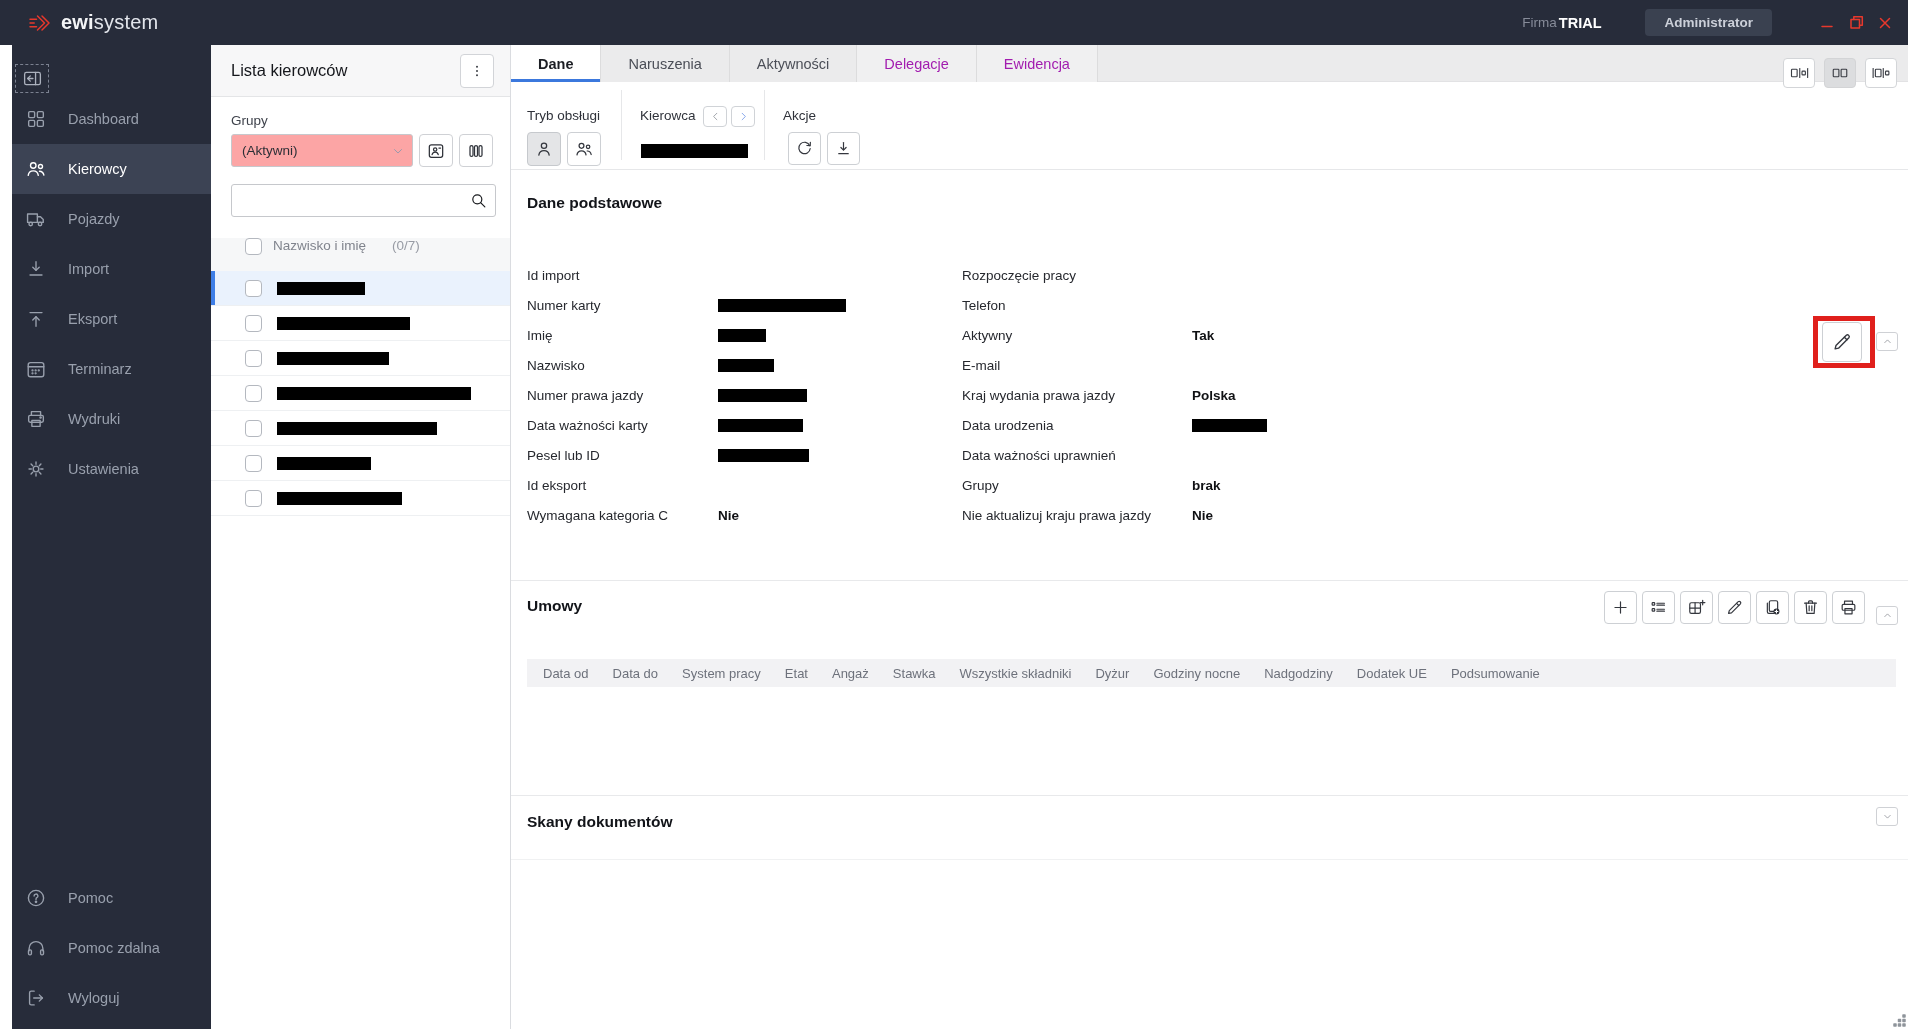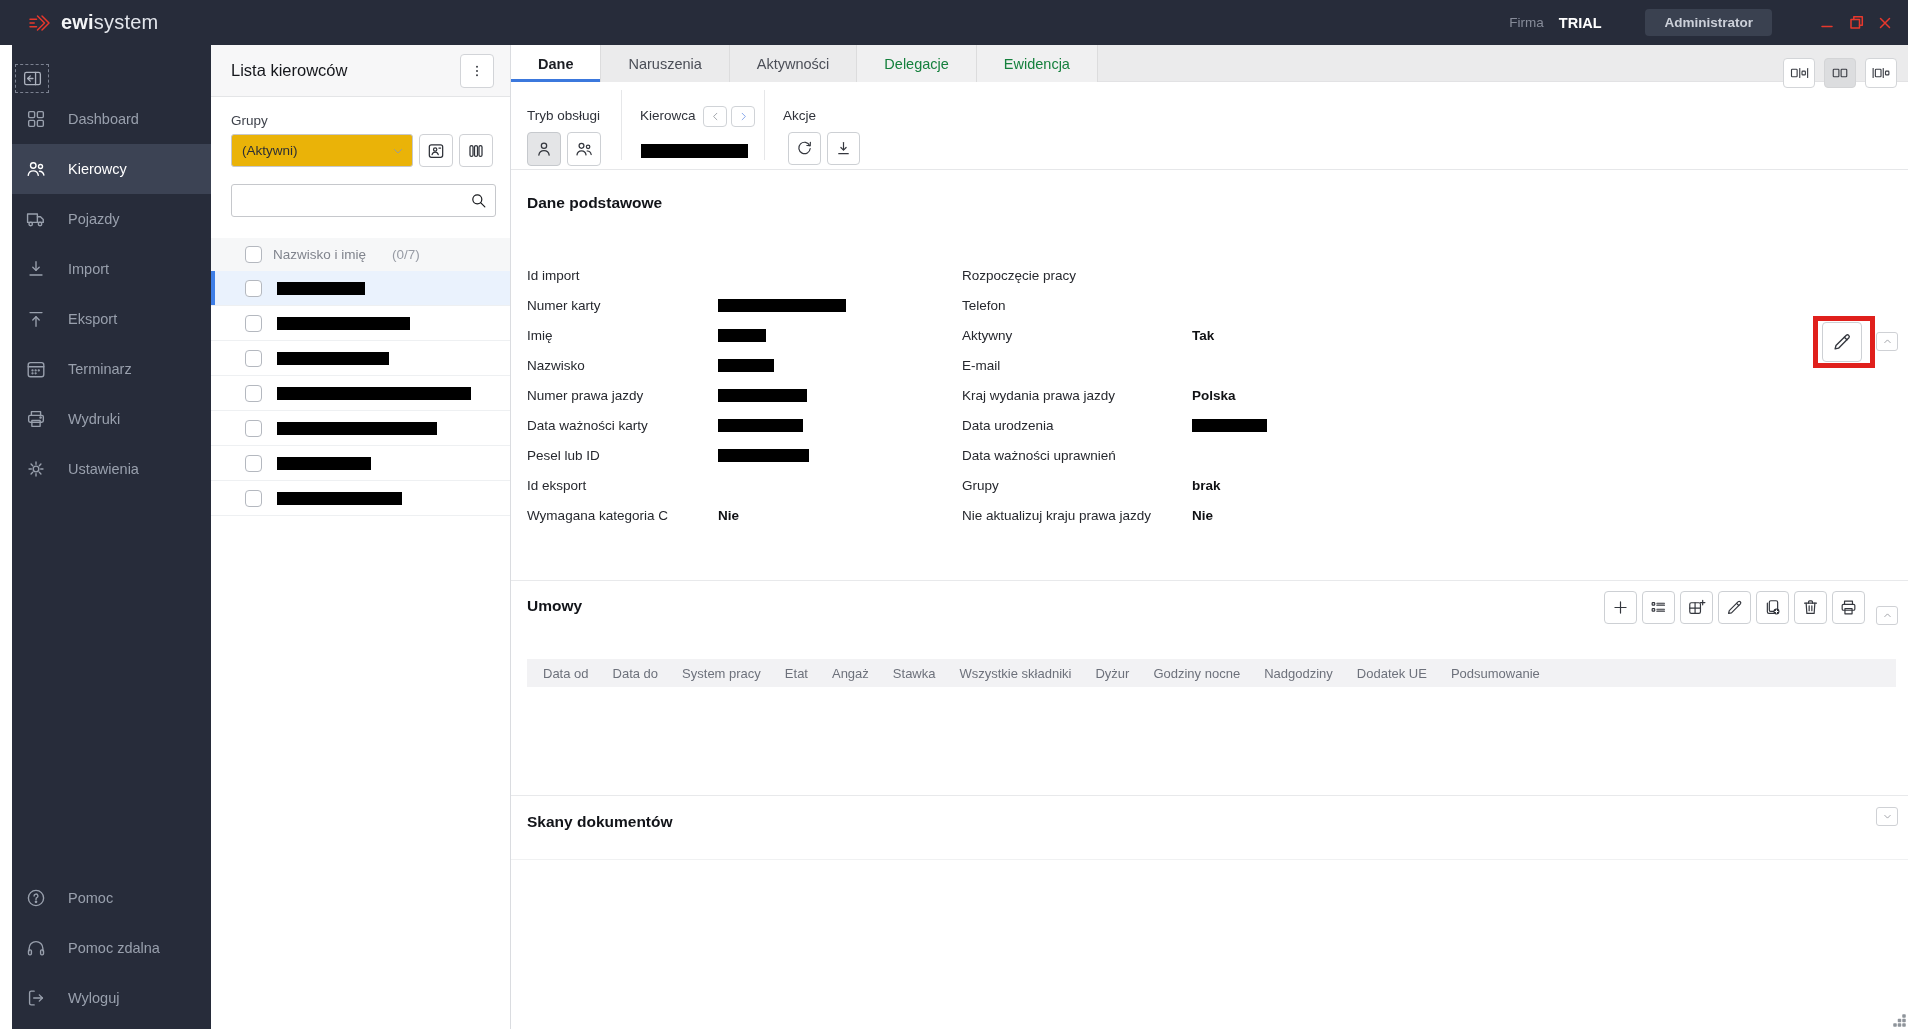--- a/index.html
+++ b/index.html
@@ -10,21 +10,21 @@
 
   
   .topbar{position:absolute;left:0;top:0;width:1908px;height:45px;background:#272c3a;display:flex;align-items:center;z-index:10}
   .logo{display:flex;align-items:center;padding-left:28px}
   .logo-icon{color:#e6382c}
   .brand{margin-left:9px;font-size:20px;color:#f3f4f6;letter-spacing:.2px}
   .brand b{font-weight:700}
   .brand span{font-weight:400;color:#e3e6ec}
   .topbar-right{margin-left:auto;display:flex;align-items:center;padding-right:14px}
   .firma-label{font-size:13.5px;color:#878c99}
-  .firma-value{font-size:14.5px;color:#fff;font-weight:700;margin-left:15px}
+  .firma-value{font-size:14.5px;color:#fff;font-weight:700;margin-left:2px}
   .admin-btn{margin-left:44px;height:27px;padding:0 19px;background:#3a4150;border:none;border-radius:4px;color:#ccd0d9;font-size:13.5px;font-weight:700;font-family:inherit;display:flex;align-items:center;cursor:pointer}
   .win-controls{display:flex;align-items:center;gap:11px;margin-left:46px;color:#e8382c}
   .win-btn{width:18px;height:18px;display:flex;align-items:center;justify-content:center;cursor:pointer;color:#e8382c}
 
   
   .sidebar{position:absolute;left:12px;top:45px;width:211px;height:984px;background:#272c3a}
   .collapse-btn{position:absolute;left:3px;top:19px;width:34px;height:29px;border:1px dashed #7b8190;display:flex;align-items:center;justify-content:center;color:#abb1bd;cursor:pointer;background:transparent}
   .nav{position:absolute;top:49px;left:0;width:100%}
   .nav-footer{position:absolute;bottom:6px;left:0;width:100%}
   .sbi{width:211px;height:50px;display:flex;align-items:center;padding-left:13px;color:#99a0ad;font-size:14.5px;cursor:pointer}
@@ -33,42 +33,42 @@
   .sbi.active{background:#3c4354;color:#fff}
 
   
   .lp{position:absolute;left:211px;top:45px;width:300px;height:984px;background:#fff;border-right:1px solid #dadce0}
   .lp-header{height:52px;background:#f7f7f8;border-bottom:1px solid #e4e5e7;display:flex;align-items:center;padding:0 18px 0 20px;position:relative}
   .lp-title{font-size:16.5px;color:#15171c}
   .kebab-btn{position:absolute;right:16px;top:9px;width:34px;height:34px;background:#fff;border:1px solid #d2d4d8;border-radius:4px;display:flex;align-items:center;justify-content:center;cursor:pointer;color:#3c3f46}
   .lp-filters{padding:16px 0 0 20px}
   .grupy-label{font-size:13.5px;color:#3f434c}
   .select-row{display:flex;gap:6px;margin-top:6px}
-  .group-select{width:182px;height:33px;border:1px solid #c6c8cc;border-radius:3px;background:#eab308;display:flex;align-items:center;padding:0 26px 0 10px;font-size:13.5px;color:#2c2f36;position:relative;cursor:pointer}
+  .group-select{width:182px;height:33px;border:1px solid #c6c8cc;border-radius:3px;background:#fca5a5;display:flex;align-items:center;padding:0 26px 0 10px;font-size:13.5px;color:#2c2f36;position:relative;cursor:pointer}
   .group-select .sel-chev{position:absolute;right:7px;top:9px;color:#8d97ad}
   .sq-btn{width:34px;height:33px;border:1px solid #cfd1d5;border-radius:4px;background:#fff;display:flex;align-items:center;justify-content:center;cursor:pointer;color:#2e3138}
   .search-row{margin-top:17px;position:relative;width:265px}
   .search-input{width:265px;height:33px;border:1px solid #c6c8cc;border-radius:3px;padding:0 34px 0 10px;font-size:13.5px;font-family:inherit;color:#222;outline:none;background:#fff}
   .search-icon{position:absolute;right:8px;top:7px;color:#17191d}
-  .lp-list-header{margin-top:21px;height:33px;background:#f6f7f8;display:flex;align-items:center;padding-left:34px;font-size:13.5px}
+  .lp-list-header{margin-top:21px;height:33px;background:#f6f7f8;display:flex;padding-left:34px;font-size:13.5px}
   .lp-list-header .hdr-lbl{color:#80848d;margin-left:11px}
   .lp-list-header .hdr-cnt{color:#979ba4;margin-left:26px}
   .cb{appearance:none;-webkit-appearance:none;width:17px;height:17px;border:1px solid #b4b8bf;border-radius:4px;background:#fff;flex:none;cursor:pointer}
   .drow{height:35px;display:flex;align-items:center;padding-left:34px;border-bottom:1px solid #eef0f2;position:relative;cursor:pointer;background:#fff}
   .drow .redact{margin-left:15px}
   .drow.selected{background:#eaf2fd}
   .drow.selected::before{content:"";position:absolute;left:0;top:0;bottom:0;width:4px;background:#3e7ee6}
   .redact{background:#000;height:13px}
 
   
   .main{position:absolute;left:511px;top:45px;width:1397px;height:984px;background:#fff}
   .tabbar{position:absolute;left:0;top:0;width:100%;height:37px;background:#ebebec;display:flex;border-bottom:1px solid #e2e2e4}
   .tab{height:37px;display:flex;align-items:center;padding:0 27px;font-size:14.5px;color:#4b4e57;border-right:1px solid #dcdcdd;cursor:pointer;background:#ebebec}
   .tab.active{background:#fff;color:#1c1e24;font-weight:700;box-shadow:inset 0 -3px 0 #3b78dd}
-  .tab.disabled{background:#f0f0f1;color:#15803d;cursor:default}
+  .tab.disabled{background:#f0f0f1;color:#a21caf;cursor:default}
   .layout-btns{position:absolute;top:13px;right:11px;display:flex;gap:9px;z-index:6}
   .layout-btn{width:32px;height:30px;background:#fff;border:1px solid #d3d5d8;border-radius:4px;display:flex;align-items:center;justify-content:center;color:#3a3d44;cursor:pointer}
   .layout-btn.pressed{background:#dcdddf;border-color:#d3d4d6}
 
   
   .toolbar{position:absolute;left:0;top:37px;width:100%;height:88px;background:#fff;border-bottom:1px solid #e6e7e9}
   .tb-label{position:absolute;font-size:13.5px;color:#2f323a;white-space:nowrap}
   .tb-div{position:absolute;top:8px;bottom:9px;width:1px;background:#e6e7e9}
   .btn{background:#fff;border:1px solid #cdd0d4;border-radius:4px;display:flex;align-items:center;justify-content:center;cursor:pointer;color:#34373e}
   .btn.selected{background:#e4e5e7;border-color:#c6c9cd}

